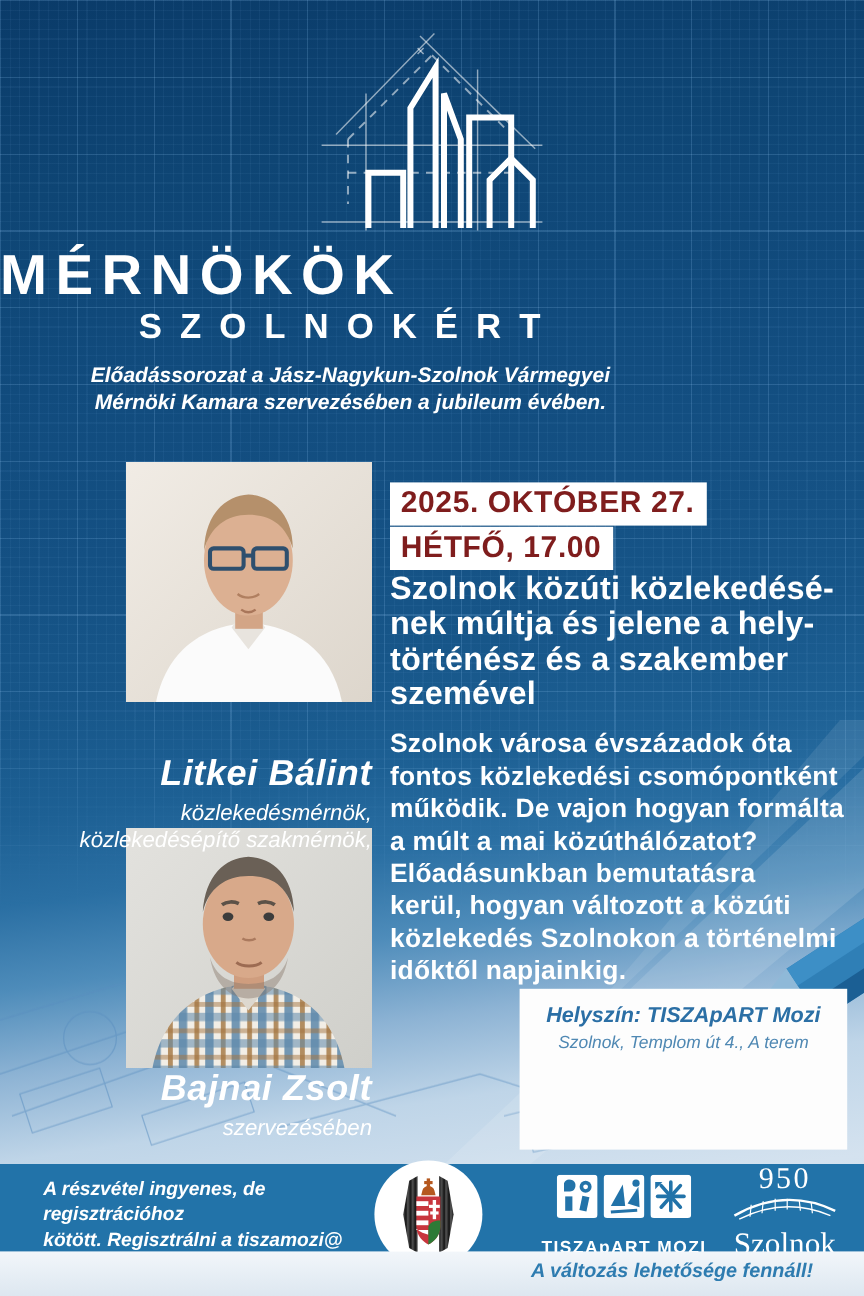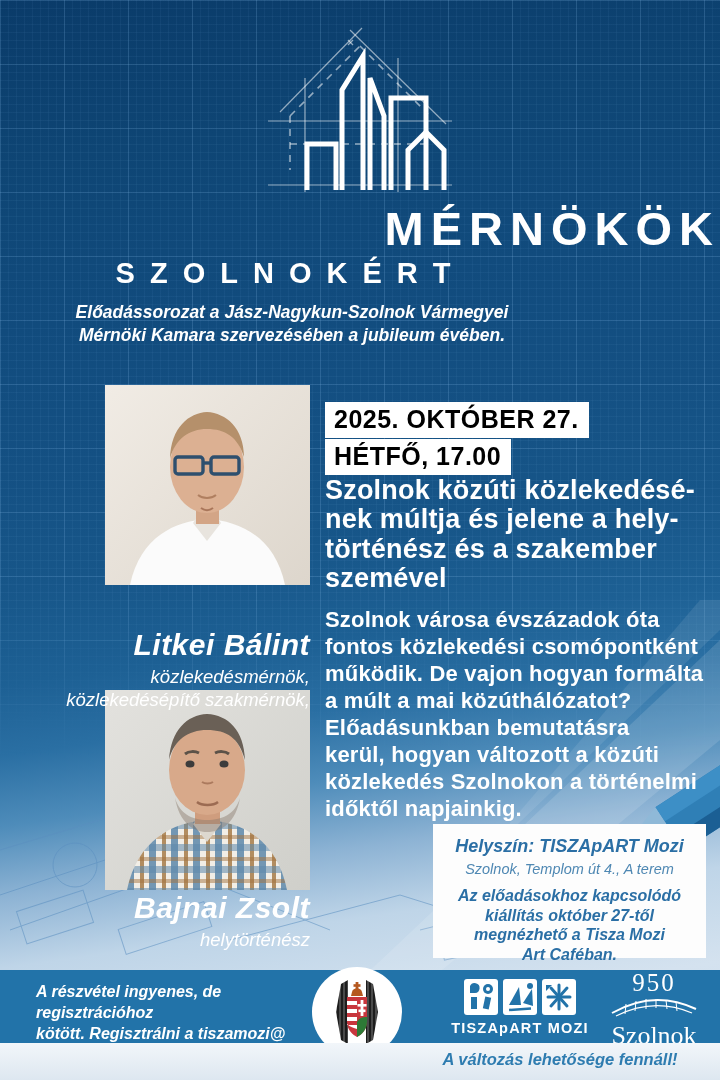--- a/index.html
+++ b/index.html
@@ -17,41 +17,41 @@
       repeating-linear-gradient(to right, rgba(140,190,235,.16) 0 1px, transparent 1px 64px),
       repeating-linear-gradient(to bottom, rgba(140,190,235,.16) 0 1px, transparent 1px 64px),
       repeating-linear-gradient(to right, rgba(120,175,225,.07) 0 1px, transparent 1px 8px),
       repeating-linear-gradient(to bottom, rgba(120,175,225,.07) 0 1px, transparent 1px 8px);
     -webkit-mask-image:linear-gradient(to bottom,#000 78%,transparent 100%);
     mask-image:linear-gradient(to bottom,#000 78%,transparent 100%);
   }
   .abs{position:absolute;}
   
   .bp-logo{left:250px;top:20px;width:220px;height:176px;}
-  .title1{left:0;top:201px;width:720px;text-align:right;
+  .title1{left:0;top:201px;width:720px;text-align:left;
     font-size:47px;font-weight:700;letter-spacing:7px;color:#fff;}
   .title2{left:0;top:257px;width:581px;text-align:center;
     font-size:29px;font-weight:600;letter-spacing:15px;color:#fff;}
   .subtitle{left:0;top:301px;width:584px;text-align:center;
     font-size:17.5px;font-weight:700;font-style:italic;color:#fff;
     line-height:1.3;white-space:pre-line;}
   
   .photo{width:205px;height:200px;overflow:hidden;}
   .photo1{left:105px;top:385px;}
   .photo2{left:105px;top:690px;}
   
   .speaker{left:10px;width:300px;text-align:right;color:#fff;}
   .speaker1{top:628px;}
   .speaker2{top:891px;}
   .speaker-name{font-size:30px;font-weight:700;font-style:italic;letter-spacing:.5px;}
   .speaker-role{font-size:18.5px;font-style:italic;font-weight:400;line-height:1.25;
     margin-top:3px;white-space:pre-line;}
   
   .dates{left:325px;top:402px;}
-  .date-line{display:table;background:#fff;color:#000000;
+  .date-line{display:table;background:#fff;color:#7f1d1d;
     font-size:25px;font-weight:800;padding:3px 10px 4px 9px;margin-bottom:1px;letter-spacing:.5px;}
   .headline{left:325px;top:476px;width:388px;color:#fff;
     font-size:27px;font-weight:800;line-height:1.09;white-space:pre-line;letter-spacing:.2px;}
   .bodytext{left:325px;top:606px;width:392px;color:#fff;
     font-size:22px;font-weight:700;line-height:1.23;white-space:pre-line;letter-spacing:.2px;}
   
   .venue{left:433px;top:824px;width:273px;height:134px;background:#fdfdfd;
     text-align:center;font-style:italic;box-sizing:border-box;padding:12px 20px 8px;}
   .venue-line1{color:#2b6fa5;font-size:18px;font-weight:700;}
   .venue-line2{color:#4f88b3;font-size:14.5px;font-weight:400;margin-top:4px;}
@@ -59,21 +59,21 @@
     margin-top:9px;white-space:pre-line;}
   
   .lower-art{left:0;top:600px;width:720px;height:380px;pointer-events:none;}
   
   .footer-bar{left:0;top:970px;width:720px;height:73px;background:#2273a9;}
   .registration{left:36px;top:981px;width:300px;color:#fff;
     font-size:16px;font-weight:700;font-style:italic;line-height:1.32;white-space:pre-line;}
   .arms{left:311px;top:966px;width:92px;height:92px;}
   .tiszapart{left:448px;top:979px;width:144px;text-align:center;}
   .tp-tiles{display:flex;justify-content:center;gap:5px;}
-  .tp-label{margin-top:5px;color:#fff;font-size:14.5px;font-weight:700;letter-spacing:1.2px;text-align:center;}
+  .tp-label{margin-top:17px;color:#fff;font-size:14.5px;font-weight:700;letter-spacing:1.2px;text-align:center;}
   .szolnok{left:597px;top:970px;width:114px;text-align:center;color:#fff;
     font-family:"Liberation Serif",serif;}
   .szolnok-950{font-size:25px;letter-spacing:2px;line-height:1;}
   .szolnok-name{font-size:26px;line-height:1;margin-top:2px;}
   .tagline-strip{left:0;top:1043px;width:720px;height:37px;
     background:linear-gradient(to bottom,#f2f6fa,#dde7f0);}
   .tagline{left:400px;top:1050px;width:320px;text-align:center;
     color:#2e7cb0;font-size:16.5px;font-weight:700;font-style:italic;}
 </style>
 </head>
@@ -192,21 +192,21 @@
     <path d="M92,112 C97,116 108,116 113,112" stroke="#9c6b52" stroke-width="2.5" fill="none"></path>
   </svg>
 
   <div class="abs speaker speaker1">
     <div class="speaker-name">Litkei Bálint</div>
     <div class="speaker-role">közlekedésmérnök,
 közlekedésépítő szakmérnök,</div>
   </div>
   <div class="abs speaker speaker2">
     <div class="speaker-name">Bajnai Zsolt</div>
-    <div class="speaker-role">helytörténész</div>
+    <div class="speaker-role">szervezésében</div>
   </div>
 
   <div class="abs dates">
     <div class="date-line">2025. OKTÓBER 27.</div>
     <div class="date-line">HÉTFŐ, 17.00</div>
   </div>
   <div class="abs bodytext">Szolnok városa évszázadok óta
 fontos közlekedési csomópontként
 működik. De vajon hogyan formálta
 a múlt a mai közúthálózatot?
@@ -215,24 +215,20 @@
 közlekedés Szolnokon a történelmi
 időktől napjainkig.</div>
   <div class="abs headline">Szolnok közúti közlekedésé-
 nek múltja és jelene a hely-
 történész és a szakember
 szemével</div>
 
   <div class="abs venue">
     <div class="venue-line1">Helyszín: TISZApART Mozi</div>
     <div class="venue-line2">Szolnok, Templom út 4., A terem</div>
-    <div class="venue-note">Az előadásokhoz kapcsolódó
-kiállítás október 27-től
-megnézhető a Tisza Mozi
-Art Caféban.</div>
   </div>
 
   <div class="abs footer-bar"></div>
   <div class="abs registration">A részvétel ingyenes, de regisztrációhoz
 kötött. Regisztrálni a tiszamozi@
 tiszamozi.hu email címen lehet.</div>
 
   <svg class="abs arms" viewBox="0 0 92 92">
     <defs>
       <pattern id="barstripe" width="4" height="4" patternUnits="userSpaceOnUse">

